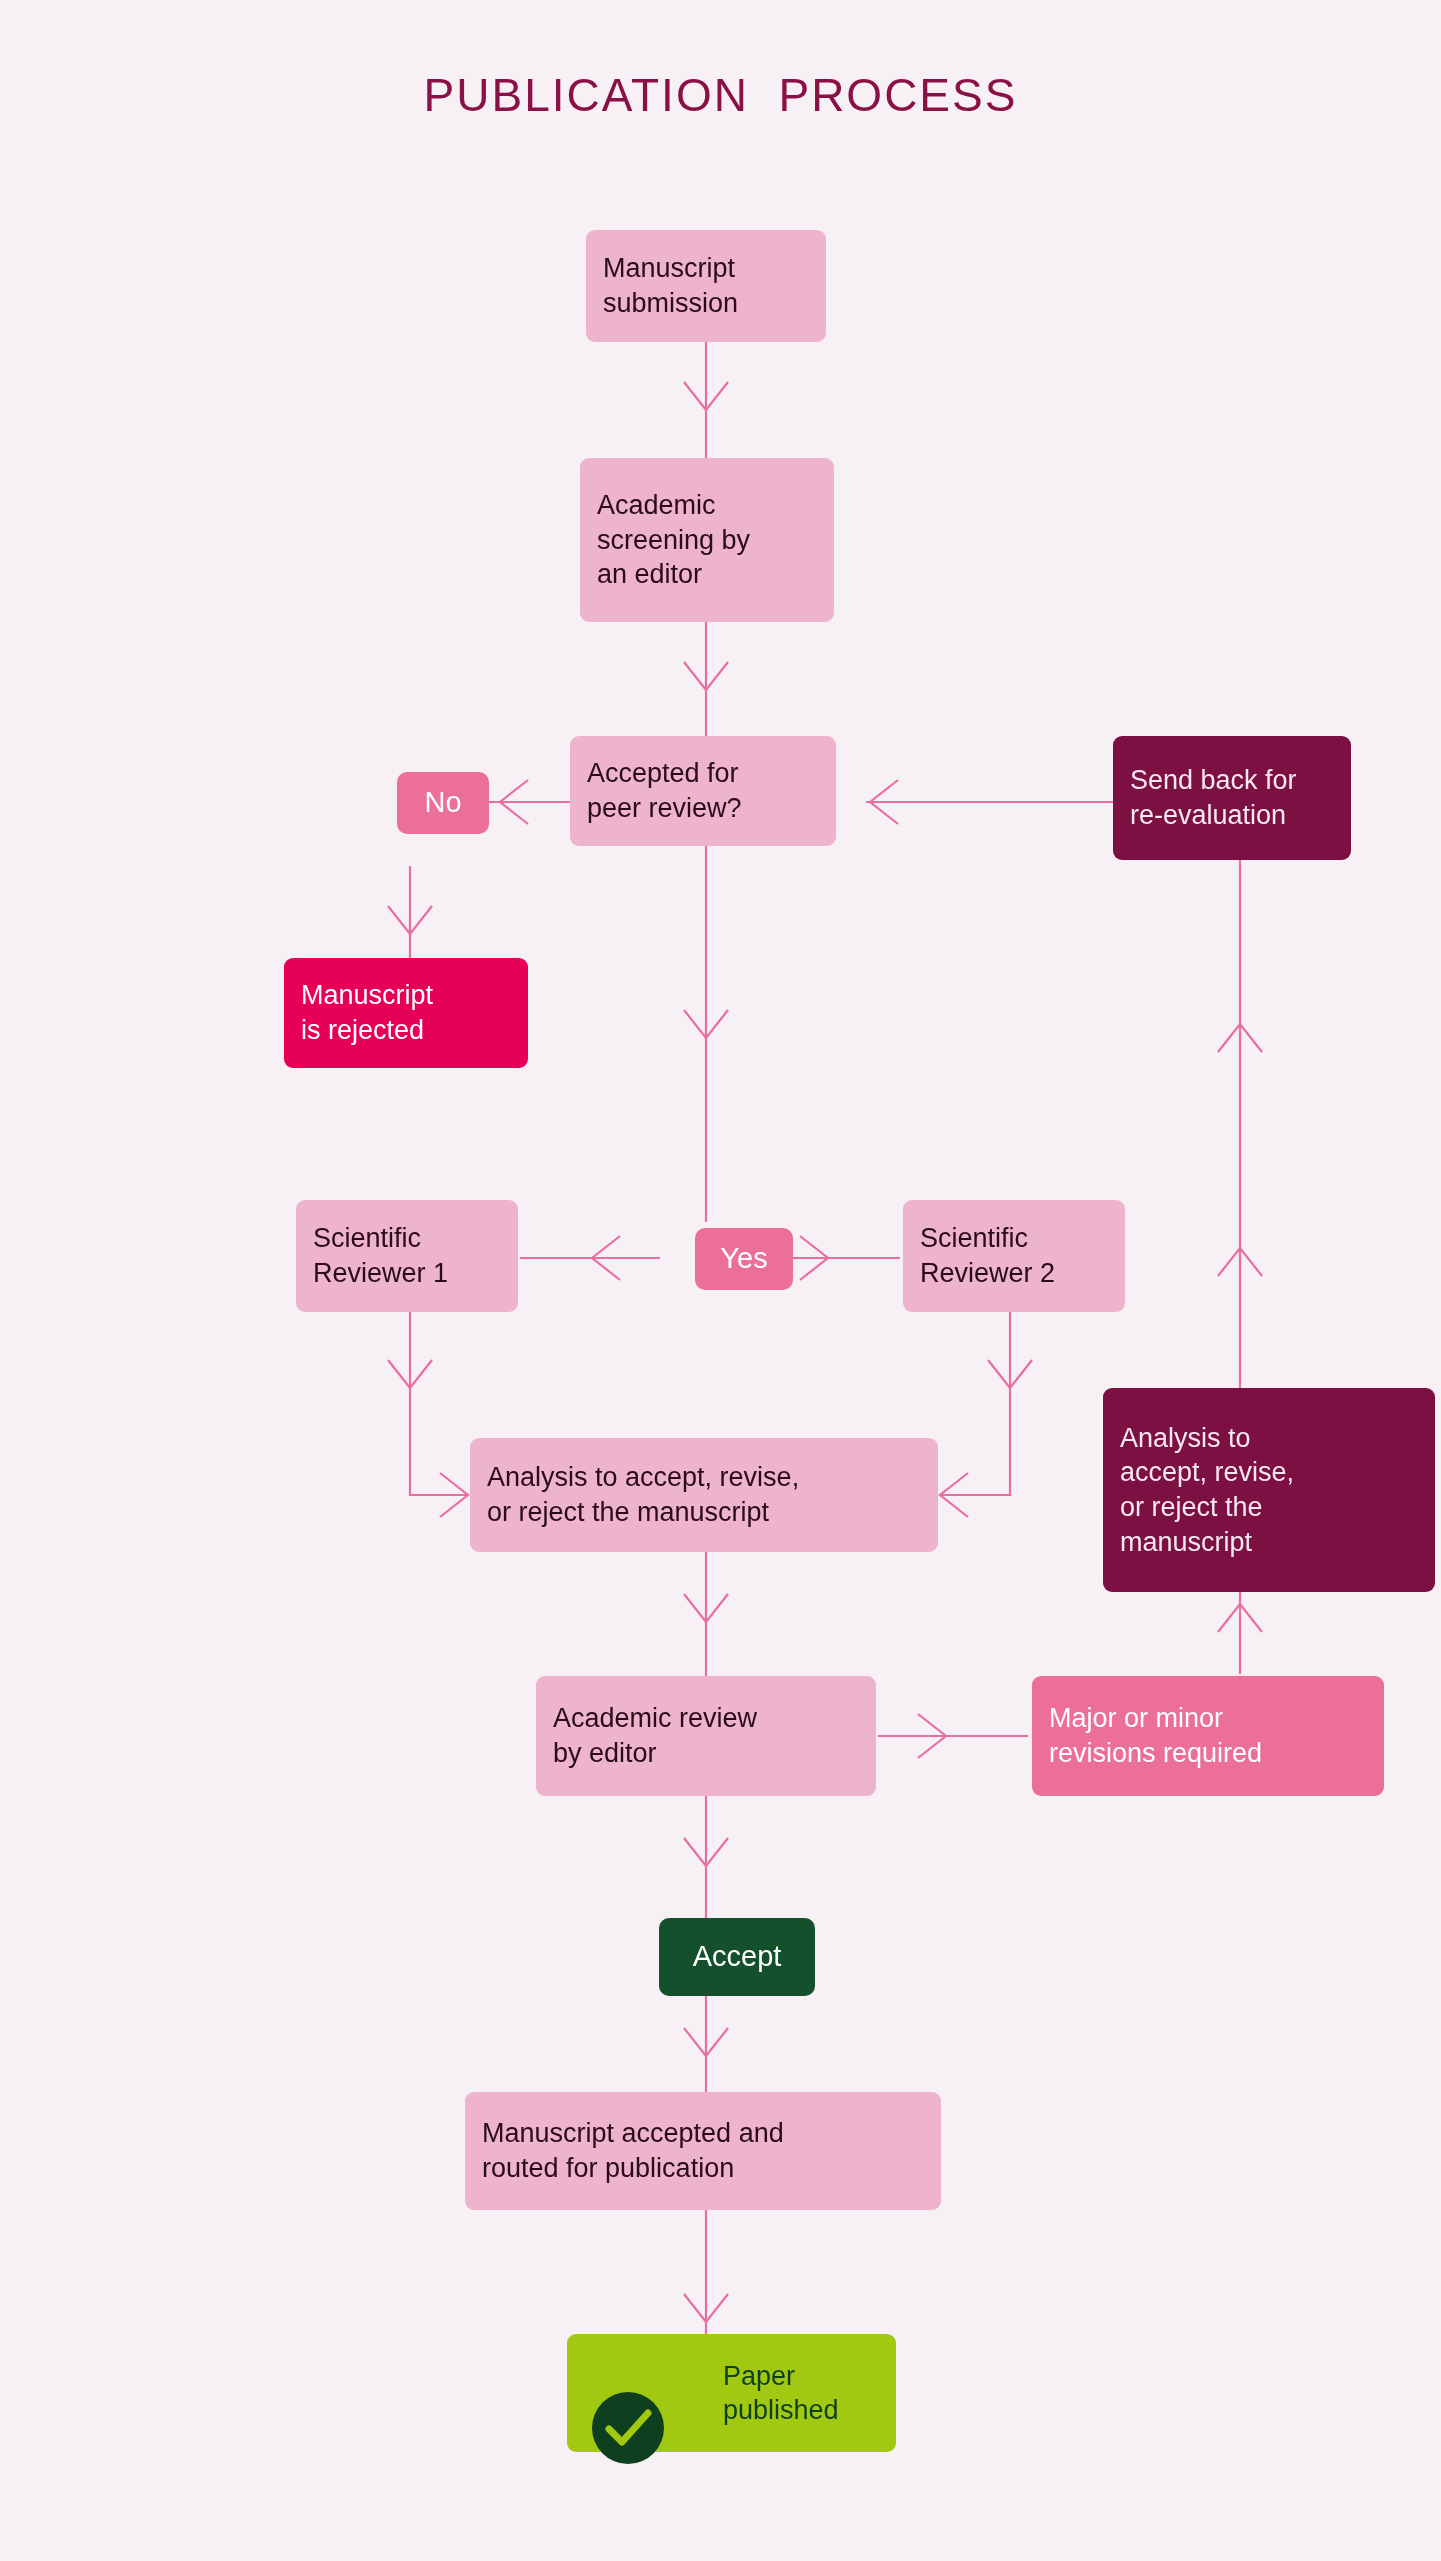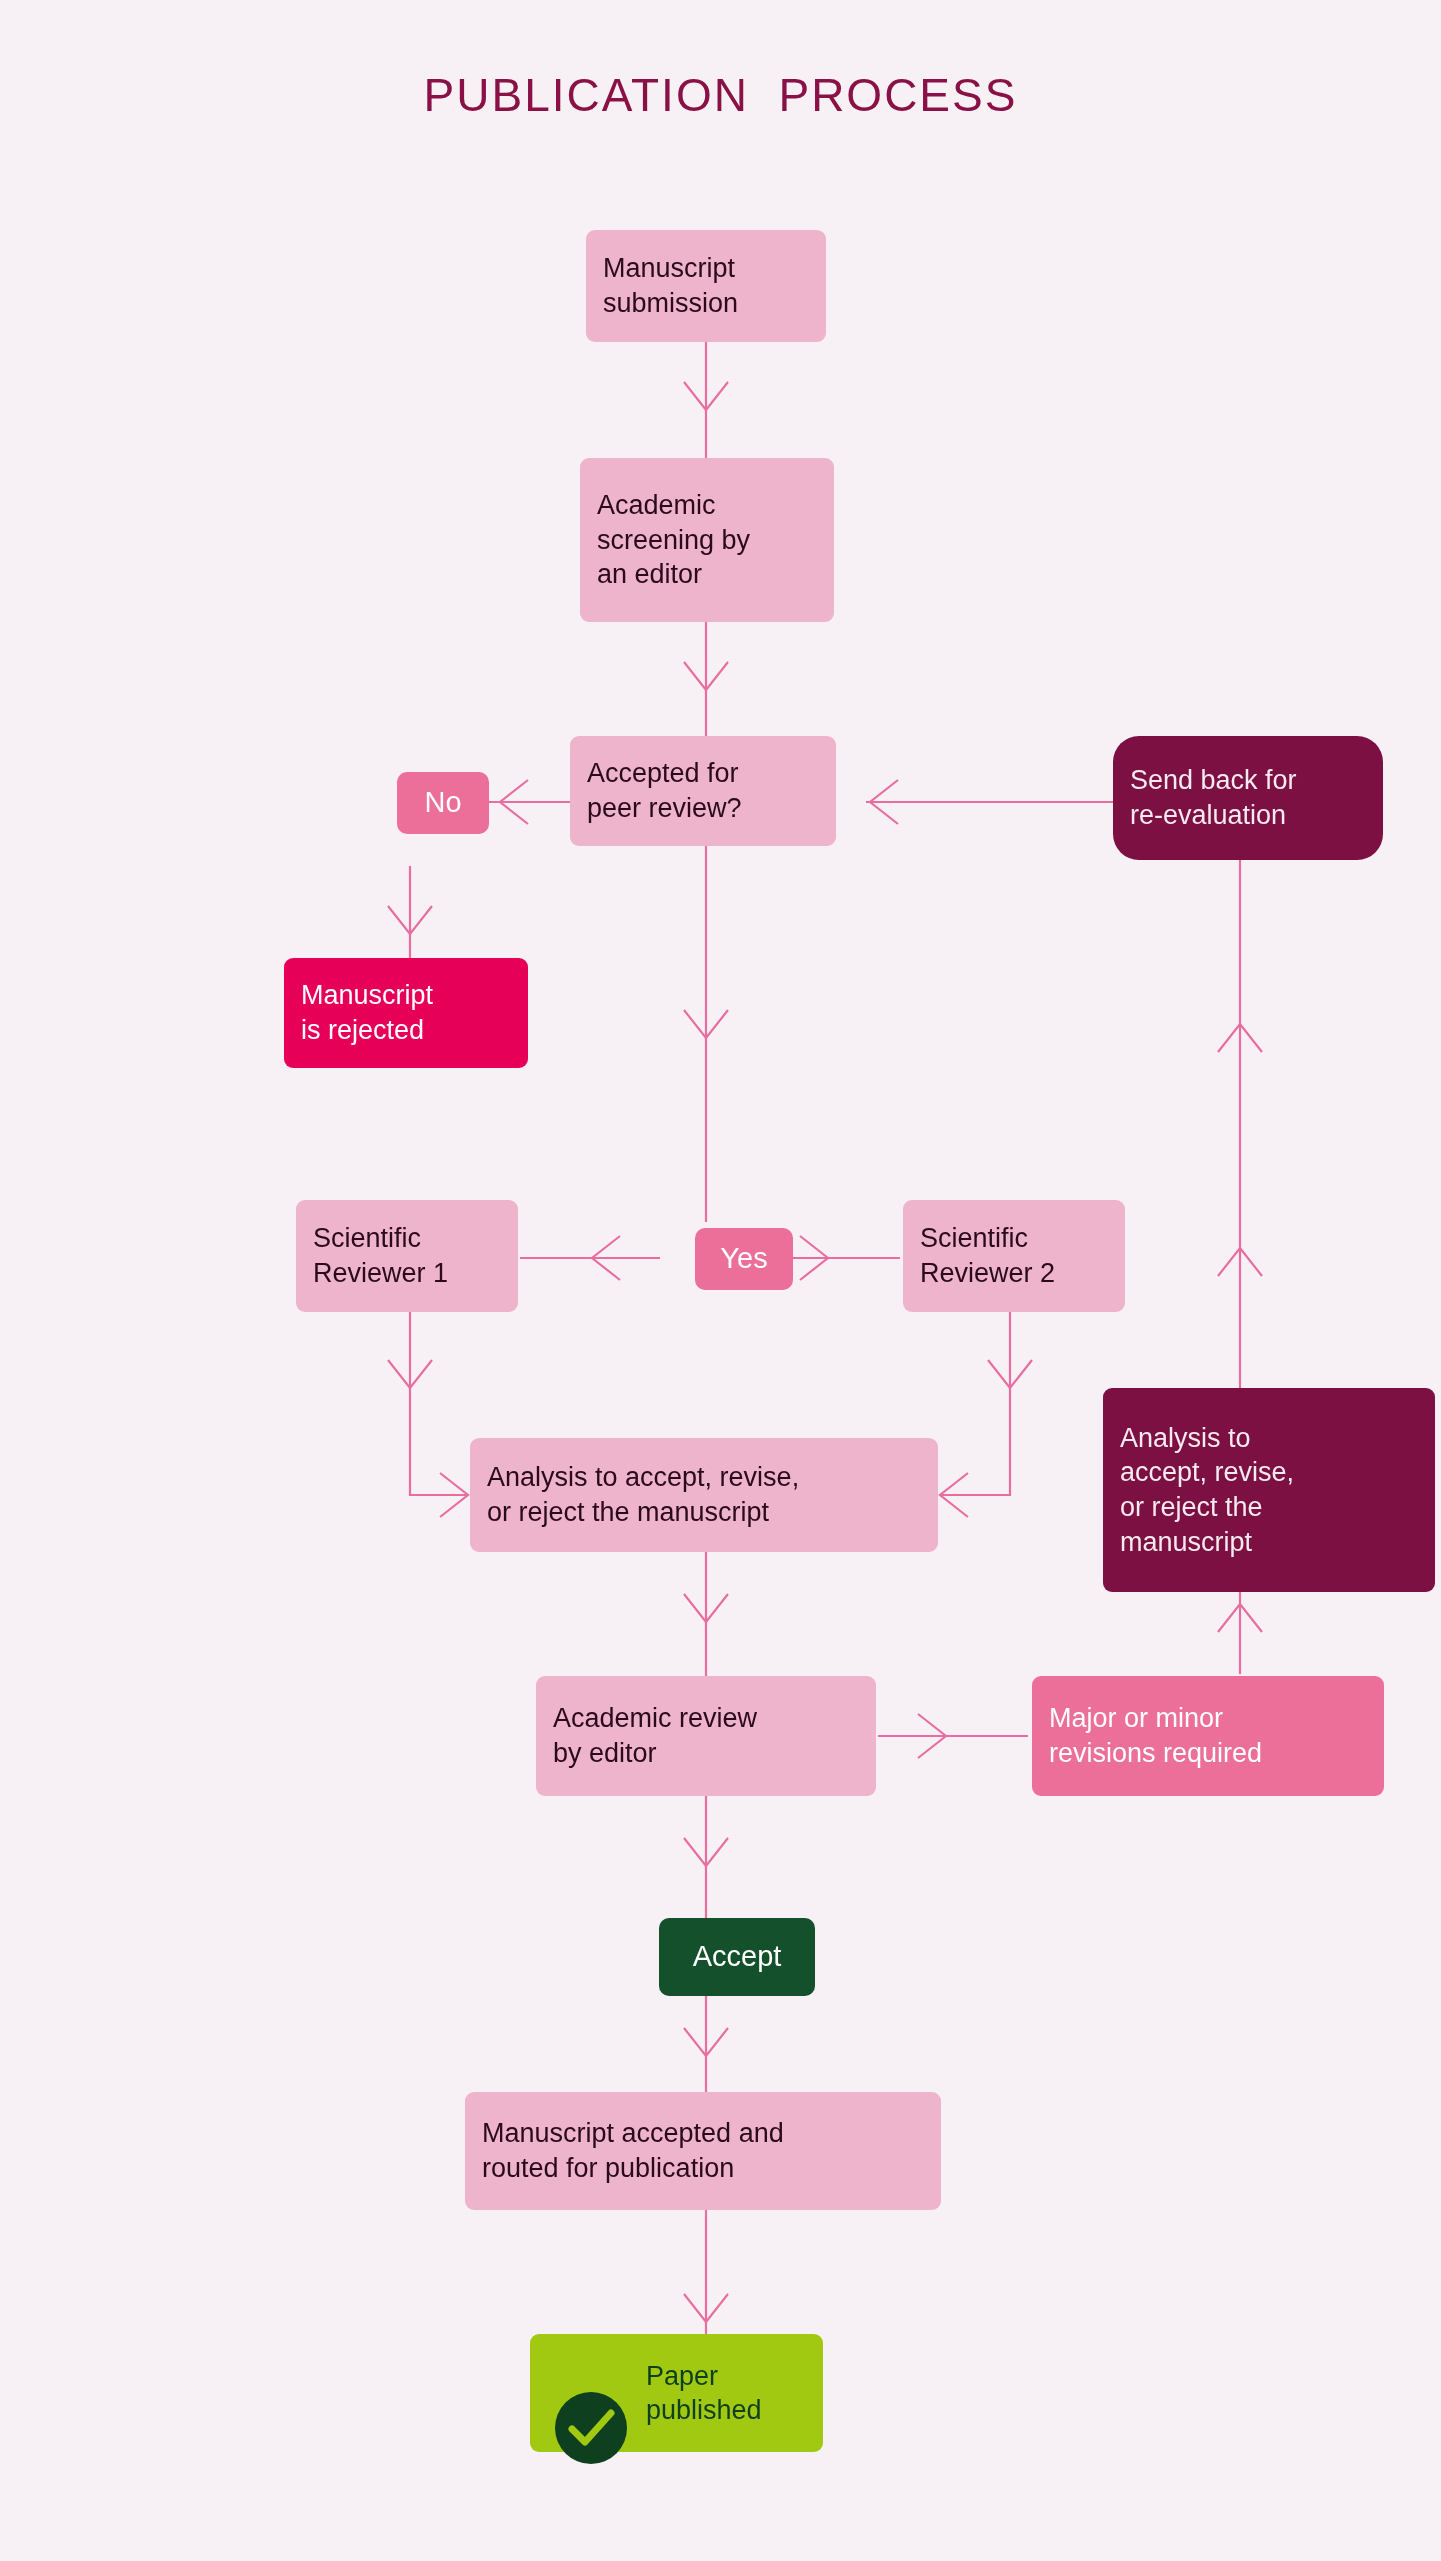--- a/index.html
+++ b/index.html
@@ -162,21 +162,21 @@
     <span>Academic
 screening by
 an editor</span>
   </div>
 
   <div class="node n-pink" style="left:570px; top:736px; width:266px; height:110px;">
     <span>Accepted for
 peer review?</span>
   </div>
 
-  <div class="node n-maroon" style="left:1113px; top:736px; width:270px; height:124px;border-radius:26px;">
+  <div class="node n-maroon" style="left:1113px; top:736px; width:238px; height:124px;">
     <span>Send back for
 re-evaluation</span>
   </div>
 
   <div class="node n-midpink badge" style="left:364px; top:772px; width:92px; height:62px; font-size:29px;">
     <span>No</span>
   </div>
 
   <div class="node n-crimson" style="left:284px; top:958px; width:244px; height:110px;">
     <span>Manuscript
@@ -221,21 +221,21 @@
 
   <div class="node n-green badge" style="left:626px; top:1918px; width:156px; height:78px; font-size:29px;">
     <span>Accept</span>
   </div>
 
   <div class="node n-pink" style="left:465px; top:2092px; width:476px; height:118px;">
     <span>Manuscript accepted and
 routed for publication</span>
   </div>
 
-  <div class="node n-lime" style="left:530px; top:2334px; width:293px; height:118px;">
+  <div class="node n-lime" style="left:567px; top:2334px; width:329px; height:118px;gap:40px;">
     <span class="check-wrap">
       <svg viewBox="0 0 74 74" width="74" height="74" xmlns="http://www.w3.org/2000/svg">
         <circle cx="37" cy="37" r="36" fill="#0E3F1E"></circle>
         <path d="M18 38 L31 51 L57 22" fill="none" stroke="#A2C911" stroke-width="7" stroke-linecap="round" stroke-linejoin="round"></path>
       </svg>
     </span>
     <span class="lime-label">Paper
 published</span>
   </div>
 

